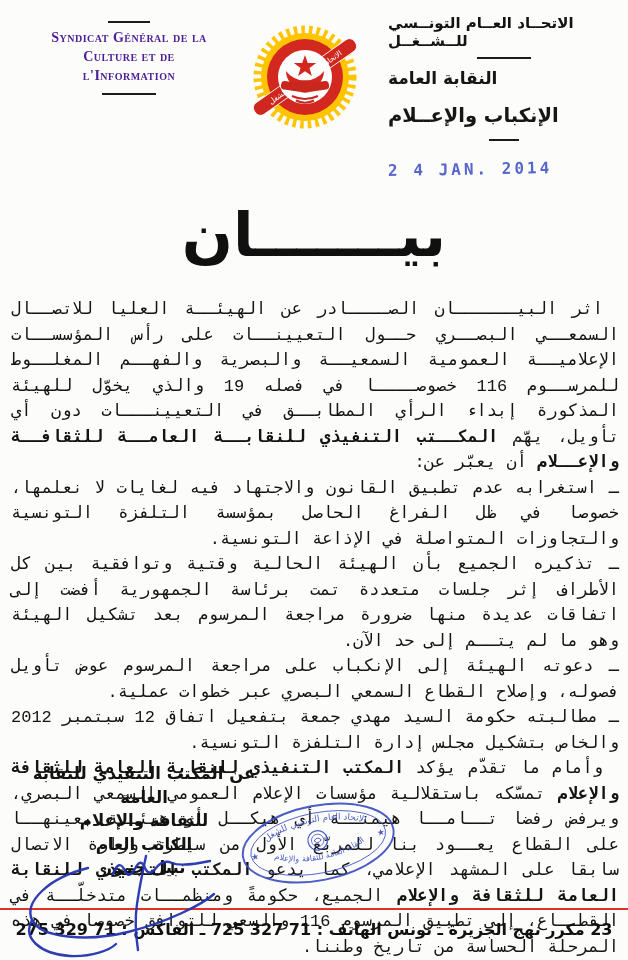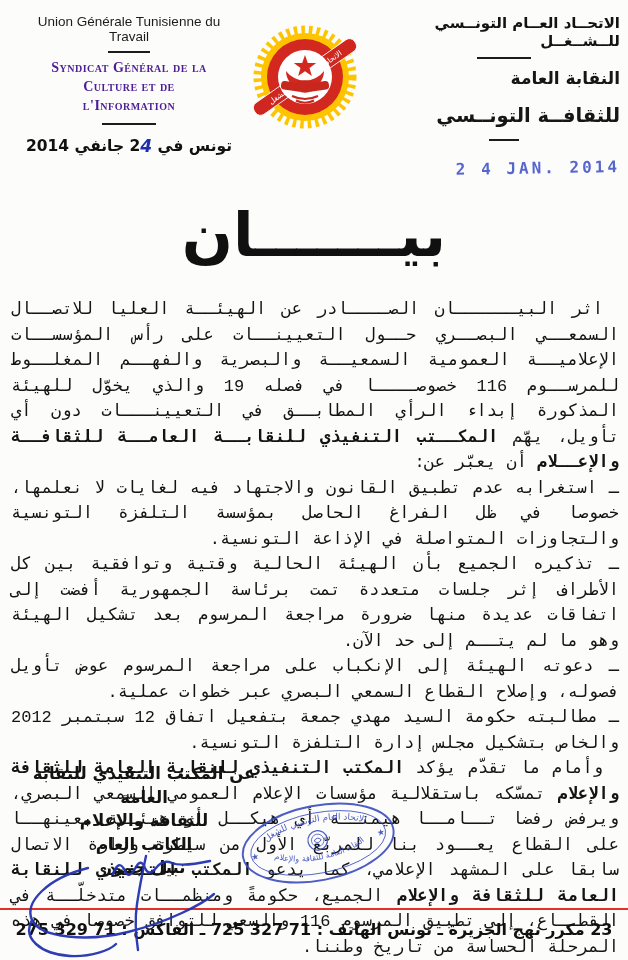--- a/index.html
+++ b/index.html
@@ -13,21 +13,21 @@
   .union-fr{font-family:"Liberation Sans","DejaVu Sans",sans-serif;font-size:13.5px;color:#1c1c1c;}
   .rule{height:2px;background:#1c1c1c;border:0;margin:7px auto 6px auto;}
   .rule.w40{width:42px;} .rule.w52{width:54px;} .rule.w30{width:30px;}
   .synd{
     font-family:"Liberation Serif","DejaVu Serif",serif;
     font-variant:small-caps;font-weight:700;font-size:14px;line-height:1.35;
     letter-spacing:.5px;color:#4c1d95;
   }
   .date-line{direction:rtl;font-weight:700;font-size:15.5px;margin-top:10px;color:#111;}
   .hand-digit{color:#1d2fae;font-weight:700;font-style:italic;font-size:17px;position:relative;top:1px;}
-  .hdr-right{position:absolute;right:8px;top:14px;width:232px;text-align:right;direction:rtl;}
+  .hdr-right{position:absolute;right:8px;top:14px;width:232px;text-align:left;direction:rtl;}
   .union-ar{font-weight:700;font-size:15px;color:#131313;}
   .nakaba{font-weight:700;font-size:17px;margin-top:9px;}
   .sector{font-weight:700;font-size:19.5px;margin-top:16px;}
   .date-stamp{
     margin-top:18px;color:#4152c6;font-weight:700;font-size:16px;
     font-family:"DejaVu Sans Mono",monospace;letter-spacing:3px;direction:ltr;
     opacity:.88;transform:rotate(-1deg);
   }
   .logo-wrap{position:absolute;left:240px;top:24px;width:130px;height:118px;}
   
@@ -56,33 +56,27 @@
     position:absolute;left:0;top:920px;width:100%;text-align:center;direction:rtl;
     font-weight:700;font-size:16px;color:#111;
   }
 </style>
 </head>
 <body>
 
 <div class="page">
 
   <div class="hdr-left">
-    <div class="union-fr">Union Générale Tunisienne du Travail</div>
     <div class="rule w40"></div>
     <div class="synd">
       <span>Syndicat Général de la</span><br>
       <span>Culture et de</span><br>
       <span>l'Information</span>
     </div>
     <div class="rule w52"></div>
-    <div class="date-line">
-      <span>تونس في</span>
-      <span dir="ltr"><span>2</span><span class="hand-digit">4</span></span>
-      <span>جانفي 2014</span>
-    </div>
   </div>
 
   <div class="logo-wrap">
     <svg viewBox="0 0 130 116" width="130" height="118">
 
       <circle cx="65" cy="52" r="47" fill="none" stroke="#ffc400" stroke-width="9" stroke-dasharray="3.5 4"></circle>
       <circle cx="65" cy="52" r="44" fill="#ffc400"></circle>
 
       <circle cx="65" cy="52" r="38" fill="#d3281f"></circle>
 
@@ -105,21 +99,21 @@
         <path d="M52 71 q13 6 26 0" stroke="#c8271e" stroke-width="2.2" fill="none"></path>
         <path d="M56 75.5 q9 4.5 18 0" stroke="#c8271e" stroke-width="2" fill="none"></path>
       </g>
     </svg>
   </div>
 
   <div class="hdr-right">
     <div class="union-ar">الاتحــاد العــام التونــسي للــشــغــل</div>
     <div class="rule w52"></div>
     <div class="nakaba">النقابة العامة</div>
-    <div class="sector">للثقافــة التونــسي</div>
+    <div class="sector">الإنكباب والإعــلام</div>
     <div class="rule w30" style="margin-top:12px"></div>
     <div class="date-stamp">2 4 JAN. 2014</div>
   </div>
 
   <div class="doc-title">بيـــــــان</div>
 
   <div class="body-text">
     <p class="p-indent"><span>اثر البيــــــان الصــــادر عن الهيئــة العليا للاتصــال السمعــي البصــري حــول التعيينــات على رأس المؤسســات الإعلاميــة العمومية السمعيــة والبصرية والفهــم المغلــوط للمرســوم 116 خصوصــــا في فصله 19 والذي يخوّل للهيئة المذكورة إبداء الرأي المطابــق في التعيينـــات دون أي تأويل، يهّم </span><span class="b">المكــتب التنفيذي للنقابــة العامــة للثقافــة والإعــلام</span><span> أن يعبّر عن:</span></p>
     <p>ـ استغرابه عدم تطبيق القانون والاجتهاد فيه لغايات لا نعلمها، خصوصا في ظل الفراغ الحاصل بمؤسسة التلفزة التونسية والتجاوزات المتواصلة في الإذاعة التونسية.</p>
     <p>ـ تذكيره الجميع بأن الهيئة الحالية وقتية وتوافقية بين كل الأطراف إثر جلسات متعددة تمت برئاسة الجمهورية أفضت إلى اتفاقات عديدة منها ضرورة مراجعة المرسوم بعد تشكيل الهيئة وهو ما لم يتــم إلى حد الآن.</p>

